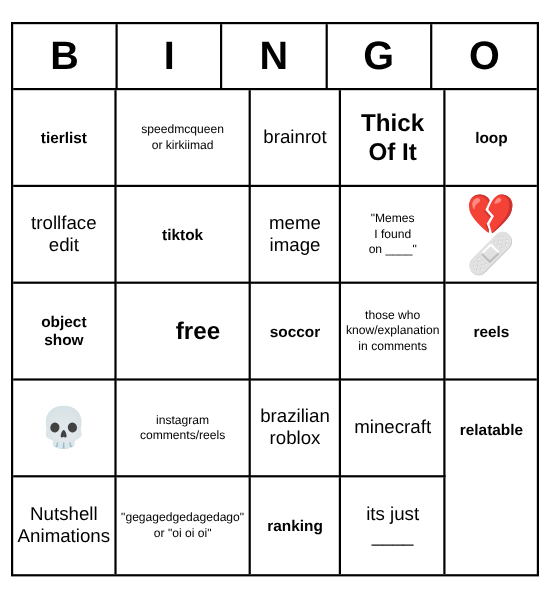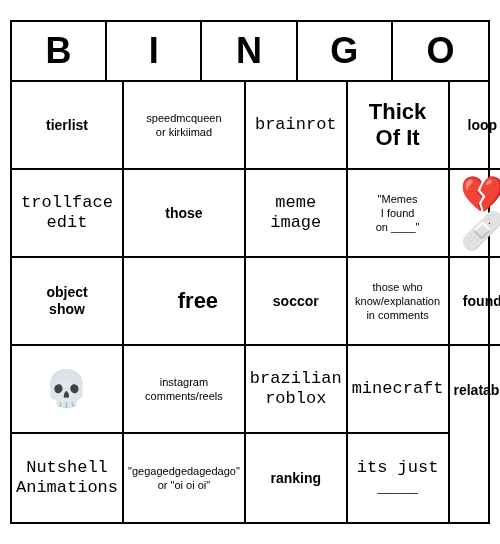--- a/index.html
+++ b/index.html
@@ -55,21 +55,20 @@
     .cell-text {
       font-size: 14px;
       line-height: 1.2;
     }
     .cell-text.large {
       font-size: 14px;
       font-weight: bold;
     }
     .cell-text.medium {
       font-size: 17px;
-      font-family: Liberation Mono, monospace;
     }
     .cell-text.small {
       font-size: 11px;
       line-height: 1.3;
     }
     .cell-text.xlarge {
       font-size: 22px;
       font-weight: bold;
     }
     .emoji-display {
@@ -104,21 +103,21 @@
 Of It</span>
       </div>
       <div class="bingo-cell">
         <span class="cell-text large" style="white-space: pre-line;">loop</span>
       </div>
       <div class="bingo-cell">
         <span class="cell-text medium" style="white-space: pre-line;">trollface
 edit</span>
       </div>
       <div class="bingo-cell">
-        <span class="cell-text large" style="white-space: pre-line;">those</span>
+        <span class="cell-text large" style="white-space: pre-line;">tiktok</span>
       </div>
       <div class="bingo-cell">
         <span class="cell-text medium" style="white-space: pre-line;">meme
 image</span>
       </div>
       <div class="bingo-cell">
         <span class="cell-text small" style="white-space: pre-line;">"Memes
 I found
 on ____"</span>
       </div>
@@ -135,21 +134,21 @@
       </div>
       <div class="bingo-cell">
         <span class="cell-text large" style="white-space: pre-line;">soccor</span>
       </div>
       <div class="bingo-cell">
         <span class="cell-text small" style="white-space: pre-line;">those who
 know/explanation
 in comments</span>
       </div>
       <div class="bingo-cell">
-        <span class="cell-text large" style="white-space: pre-line;">found</span>
+        <span class="cell-text large" style="white-space: pre-line;">reels</span>
       </div>
       <div class="bingo-cell">
         <span class="emoji-display" style="white-space: pre-line;">💀</span>
       </div>
       <div class="bingo-cell">
         <span class="cell-text small" style="white-space: pre-line;">instagram
 comments/reels</span>
       </div>
       <div class="bingo-cell">
         <span class="cell-text medium" style="white-space: pre-line;">brazilian

